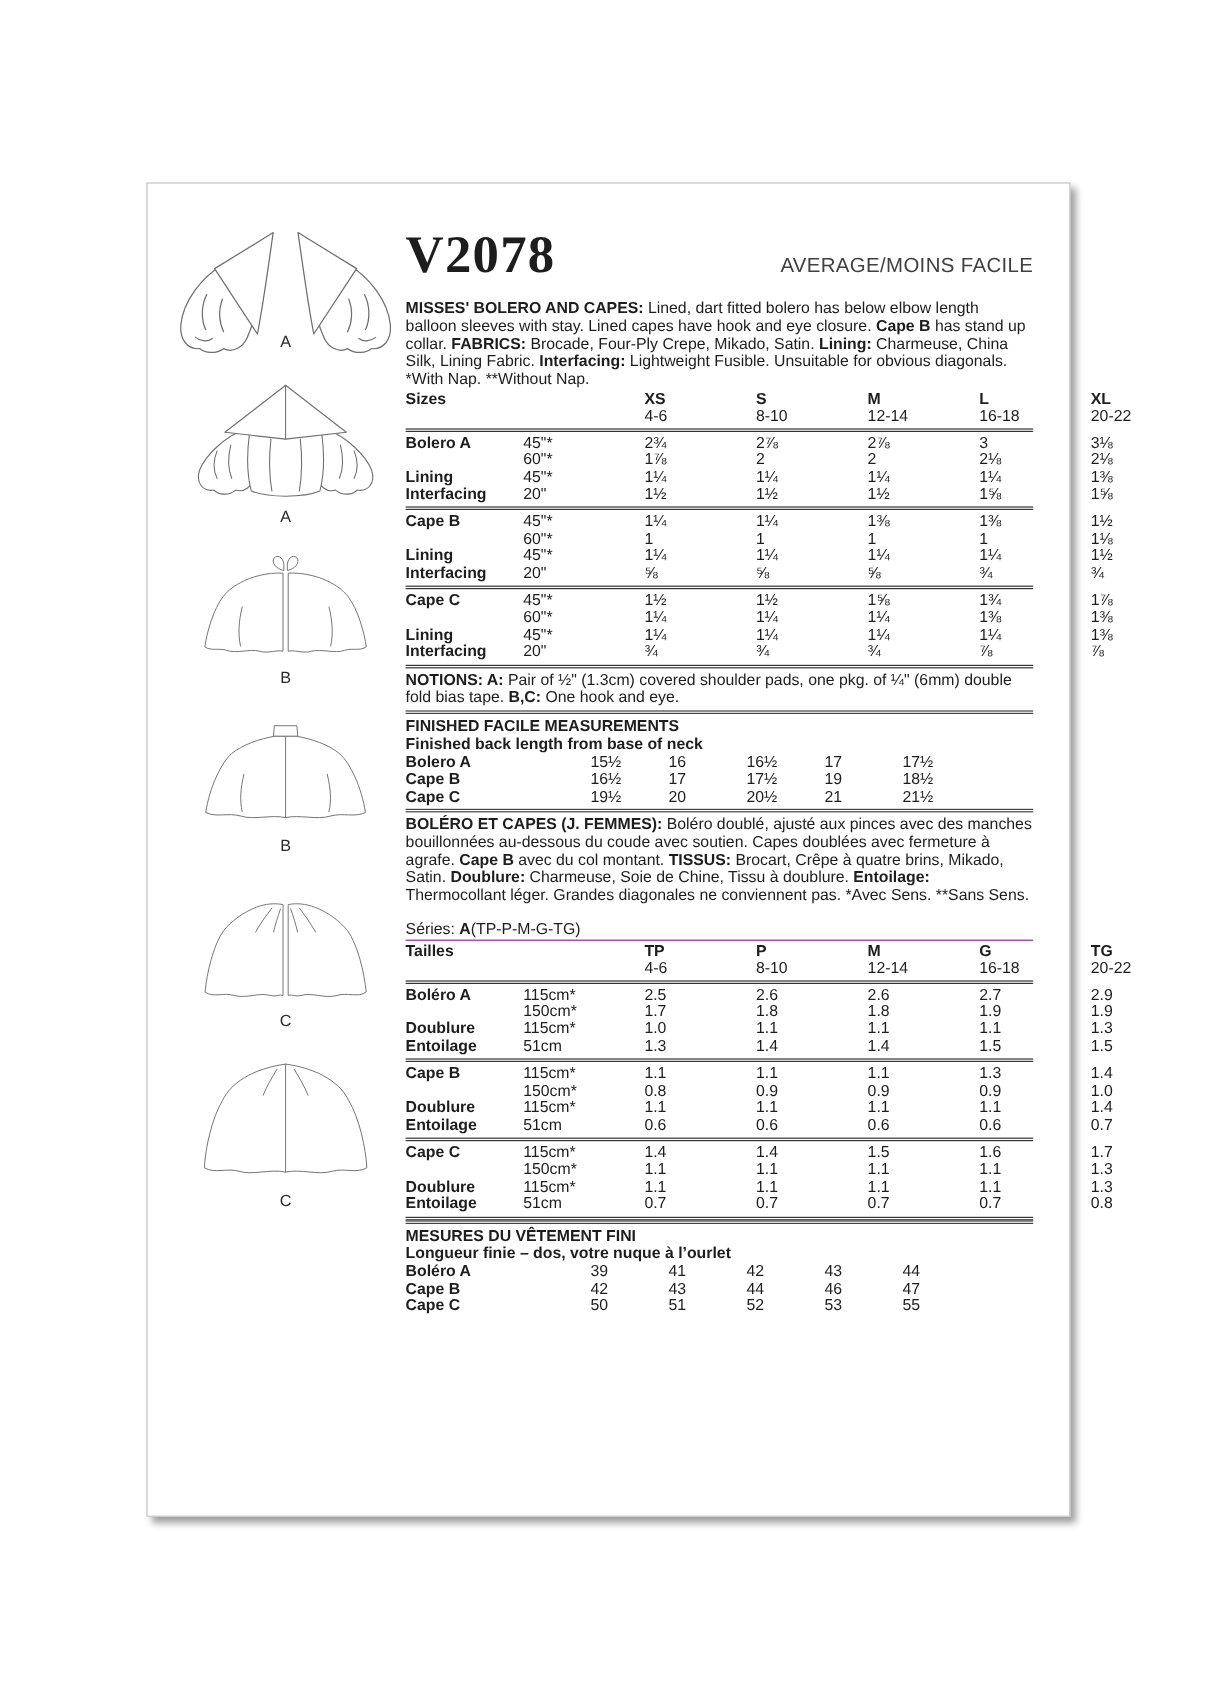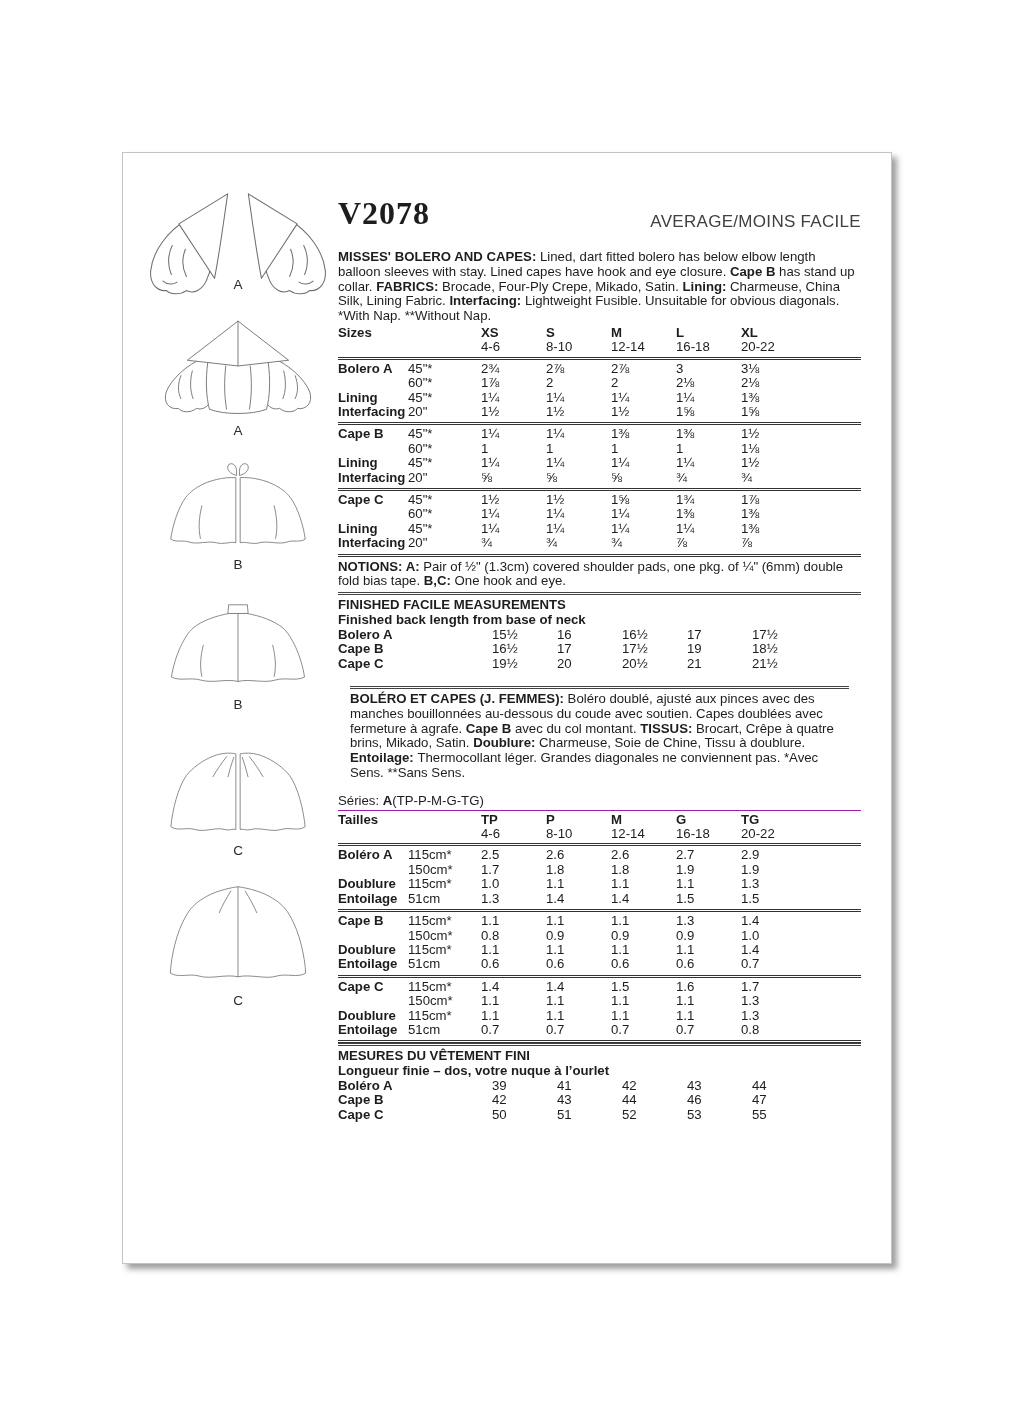--- a/index.html
+++ b/index.html
@@ -15,42 +15,42 @@
   .f2{top:164px;height:120px;} .f2 .flabel{top:106px;}
   .f3{top:308px;height:112px;} .f3 .flabel{top:96px;}
   .f4{top:446px;height:112px;} .f4 .flabel{top:98px;}
   .f5{top:588px;height:116px;} .f5 .flabel{top:102px;}
   .f6{top:728px;height:124px;} .f6 .flabel{top:112px;}
   .art{stroke:#6e6e6e;stroke-width:1.1;fill:none;stroke-linecap:round;stroke-linejoin:round;}
   .artf{stroke:#6e6e6e;stroke-width:1.1;fill:#ffffff;stroke-linejoin:round;}
   
   .content{position:absolute;left:215px;top:0;width:523px;font-size:13.2px;line-height:14.8px;}
   .title-row{display:flex;justify-content:space-between;align-items:flex-end;margin-top:30px;height:54px;}
-  .pattern-number{font-family:"Liberation Serif",serif;font-weight:bold;font-size:32px;line-height:48px;letter-spacing:1px;}
+  .pattern-number{font-family:"Liberation Serif",serif;font-weight:bold;font-size:44px;line-height:48px;letter-spacing:1px;}
   .difficulty{font-size:17px;letter-spacing:0.3px;padding-bottom:7px;color:#404040;}
   .desc{margin:13px 0 0 0;}
   b{font-weight:bold;}
   .combi{margin-top:15px;border-bottom:1px solid #2e2e2e;padding-bottom:1px;}
   .series{margin-top:13px;border-bottom:1px solid #a21caf;padding-bottom:1px;}
   
-  .trow{display:grid;grid-template-columns:70px 73px 65px 65px 65px 65px 120px;}
+  .trow{display:grid;grid-template-columns:70px 73px 65px 65px 65px 65px 120px;gap:28px;}
   .tcell{font-size:13.2px;line-height:14.4px;white-space:nowrap;}
   .tb{font-weight:bold;}
   .thead2{border-bottom:3px double #333;padding:2px 0 2px;}
   .tgroup{padding:2px 0 3px;}
   .tgroup + .tgroup{border-top:3px double #333;}
   .ytable{border-bottom:3px double #333;}
   
   .mtitle{font-weight:bold;}
   .mrow{display:grid;grid-template-columns:143px 65px 65px 65px 65px 120px;line-height:14.4px;}
   .mlab{font-weight:bold;white-space:nowrap;}
   .mval{padding-left:11px;white-space:nowrap;}
   .notions{padding:3px 0 3px;margin:0;}
   .finished{border-top:3px double #444;padding:3px 0 3px;}
-  .frdesc{border-top:3px double #444;padding:3px 0 0;margin:12px;}
+  .frdesc{border-top:3px double #444;padding:3px 0 0;margin:0;}
   .mercerie{padding:3px 0 3px;margin:0;}
   .mesures{border-top:3px double #444;padding:3px 0 0;}
 </style>
 </head>
 <body>
 
 <div class="page">
 
   <div class="figs">
 

